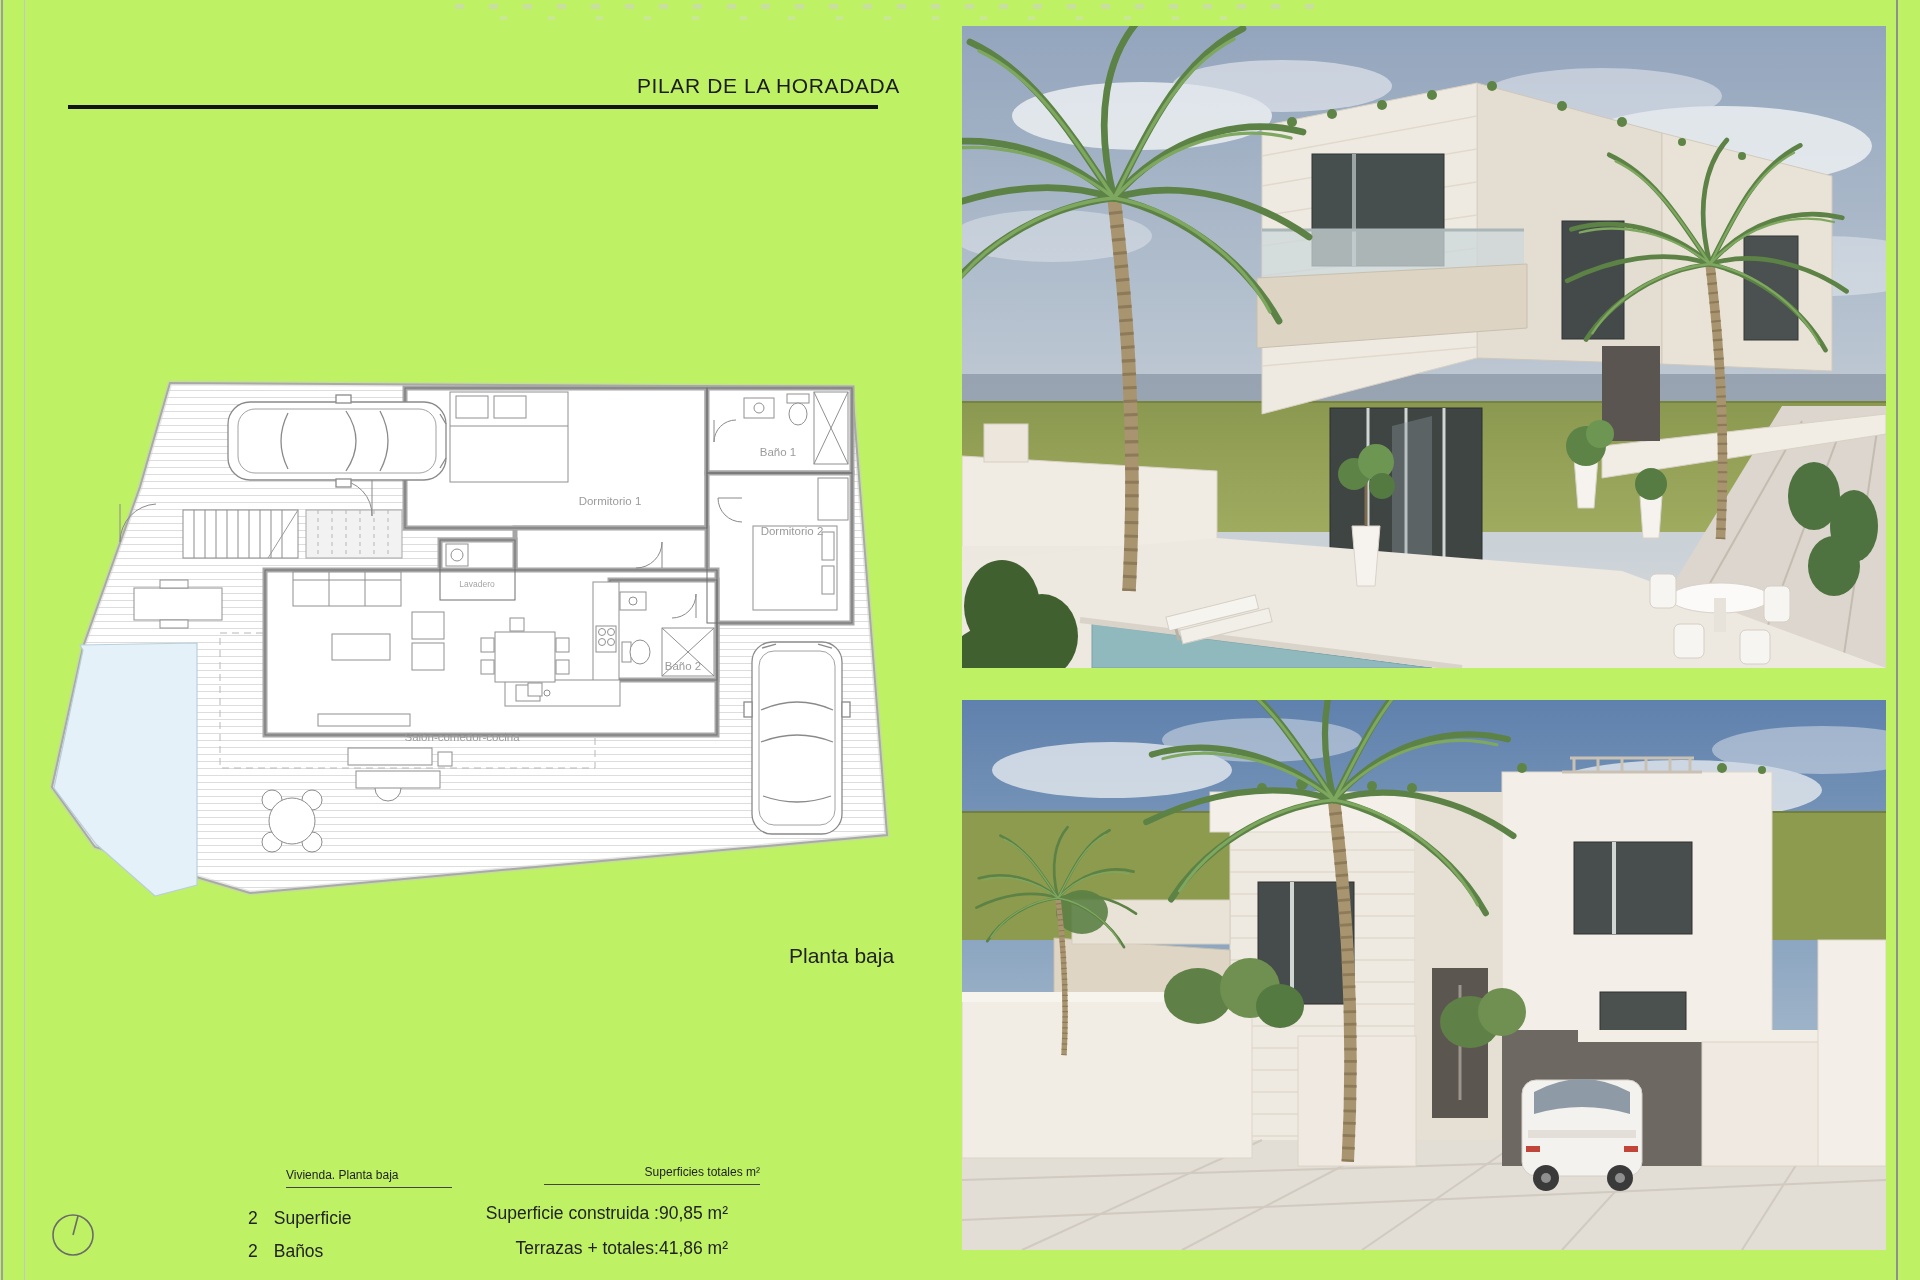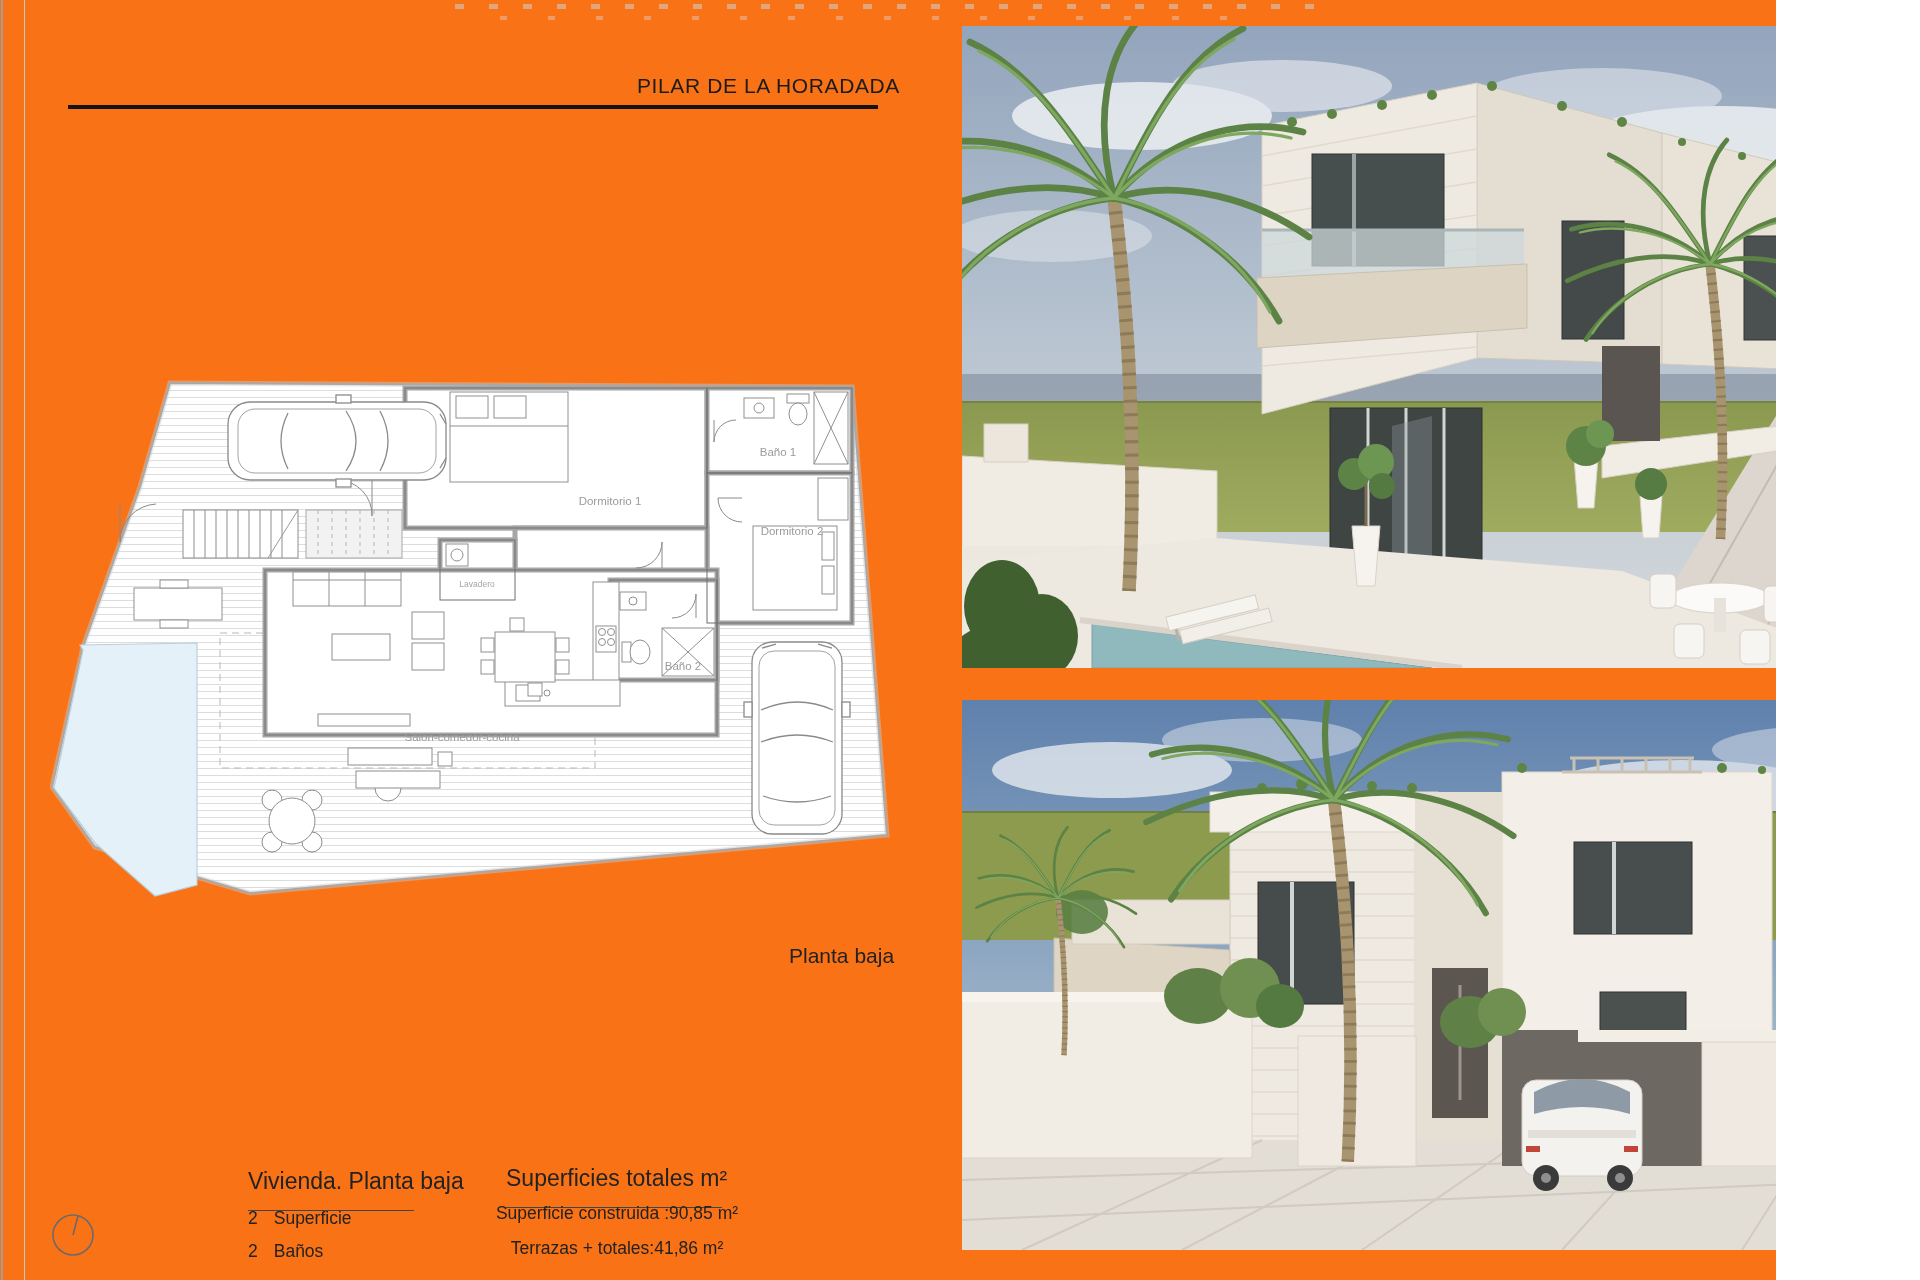--- a/index.html
+++ b/index.html
@@ -1,31 +1,31 @@
 <!DOCTYPE html>
 <html><head>
 <meta charset="utf-8">
 <style>
   html,body{margin:0;padding:0;background:#ffffff;}
-  .sheet{position:relative;width:1776px;height:1280px;background:#f97316;overflow:hidden;
+  .sheet{position:relative;width:1920px;height:1280px;background:#bef264;overflow:hidden;
          font-family:"Liberation Sans",sans-serif;color:#1a1a1a;}
   .abs{position:absolute;}
   .vline{position:absolute;top:0;bottom:0;}
   .toptrim{position:absolute;left:455px;top:4px;width:860px;height:5px;opacity:.55;
     background:repeating-linear-gradient(90deg,#cfcfcf 0 9px,transparent 9px 34px);}
   .toptrim2{position:absolute;left:500px;top:16px;width:760px;height:4px;opacity:.4;
     background:repeating-linear-gradient(90deg,#d8d8d8 0 7px,transparent 7px 48px);}
   .sheet-title{font-size:21px;letter-spacing:.6px;color:#1c1c1c;white-space:nowrap;}
   .title-rule{background:#141414;height:4px;}
   .plan-caption{font-size:21px;color:#222;white-space:nowrap;text-align:center;}
-  .blk-title{font-size:23px;color:#222;white-space:nowrap;padding-bottom:15px;
-             border-bottom:1.6px solid #444;}
+  .blk-title{font-size:12px;color:#222;white-space:nowrap;padding-bottom:5px;
+             border-bottom:1.6px solid #444;margin-left:38px;}
   .blk-row{font-size:17.5px;color:#222;white-space:nowrap;display:flex;}
   .blk-row .cnt{margin-right:16px;}
-  .area-row{font-size:17.5px;color:#222;white-space:nowrap;display:flex;justify-content:center;}
+  .area-row{font-size:17.5px;color:#222;white-space:nowrap;display:flex;justify-content:flex-end;}
   svg{display:block;}
   svg text{font-family:"Liberation Sans",sans-serif;}
   .room-lbl{fill:#9b9b9b;font-size:11.5px;}
   .room-lbl-sm{fill:#a5a5a5;font-size:8.5px;}
 </style>
 </head>
 <body>
 
 <div class="sheet">
 

